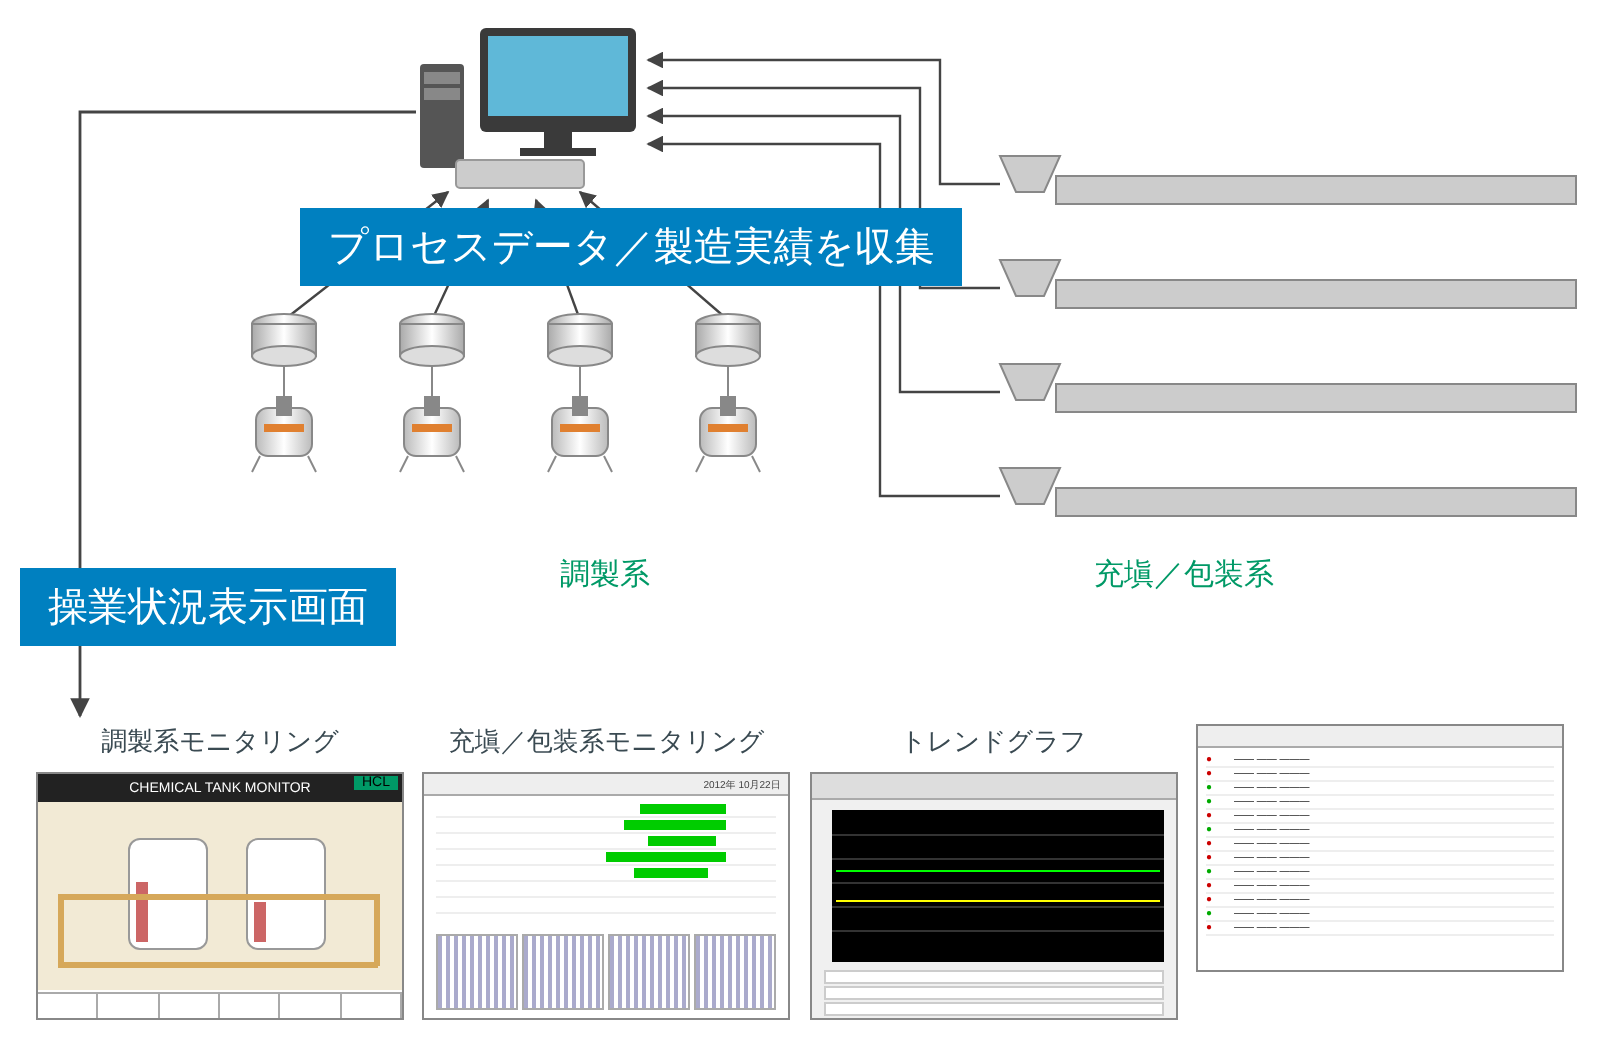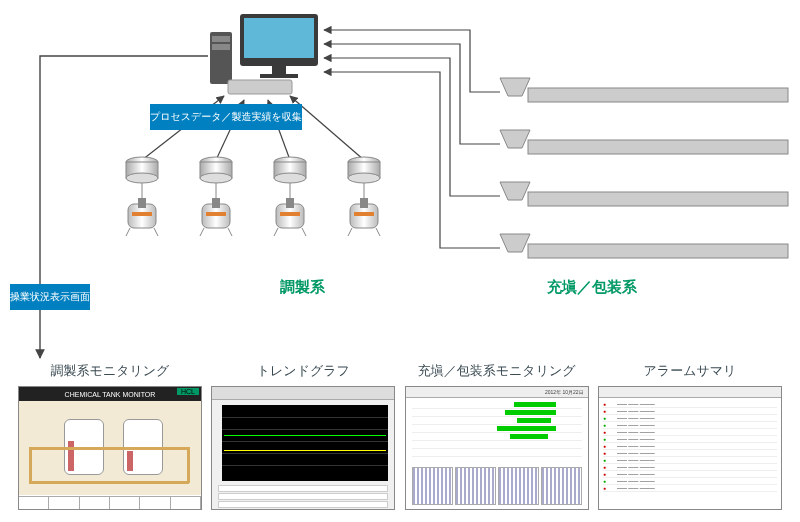--- a/index.html
+++ b/index.html
@@ -1,19 +1,19 @@
 <!DOCTYPE html>
 <html><head>
 <meta charset="utf-8">
 <style>
 html,body{margin:0;padding:0}
 body{width:800px;height:522px;background:#fff;font-family:"Meiryo","Hiragino Kaku Gothic ProN",sans-serif;position:relative;overflow:hidden}
 .canvas{position:absolute;left:0;top:0;width:800px;height:522px}
-.label-box{position:absolute;background:#0080c0;color:#fff;font-size:10px;padding:6px 0;white-space:nowrap}
-.label-green{position:absolute;color:#009966;font-size:15px;font-weight:bold;white-space:nowrap}
+.label-box{position:absolute;background:#0080c0;color:#fff;font-size:20px;padding:6px 14px;white-space:nowrap}
+.label-green{position:absolute;color:#009966;font-size:15px;font-weight:normal;white-space:nowrap}
 .thumbs{position:absolute;left:0;top:362px;width:800px;display:flex;justify-content:space-between;padding:0 18px;box-sizing:border-box}
 .thumb{width:184px}
 .thumb-title{color:#3a4a52;font-size:13px;text-align:center;margin-bottom:6px;white-space:nowrap}
 .thumb-img{width:184px;height:124px;border:1px solid #888;box-sizing:border-box;position:relative;overflow:hidden;background:#eee}
 
 .t1{background:#fff}
 .t1 .bar{position:absolute;left:0;top:0;right:0;height:14px;background:#222;color:#fff;font-size:7px;display:flex;align-items:center;justify-content:center}
 .t1 .hcl{position:absolute;right:2px;top:1px;background:#009966;color:#000;font-size:7px;padding:0 4px}
 .t1 .body{position:absolute;left:0;top:14px;right:0;bottom:14px;background:#f2ead5}
 .t1 .ft{position:absolute;left:0;bottom:0;right:0;height:12px;background:#fff;border-top:1px solid #aaa;display:flex}
@@ -195,20 +195,52 @@
             <div class="lvl" style="height:20px"></div>
           </div>
         <div class="pipe" style="left:10px;top:46px;width:160px;height:3px"></div>
         <div class="pipe" style="left:10px;top:80px;width:160px;height:3px"></div>
         <div class="pipe" style="left:10px;top:46px;width:3px;height:36px"></div>
         <div class="pipe" style="left:168px;top:46px;width:3px;height:36px"></div>
       </div>
       <div class="ft">
           <div></div>
           <div></div>
+          <div></div>
+          <div></div>
+          <div></div>
+          <div></div>
+        </div>
+    </div>
+  </div>
+  <div class="thumb">
+    <div class="thumb-title">充塡／包装系モニタリング</div>
+    <div class="thumb-img t3">
+      <div class="tb"></div>
+        <div class="dt">2012年 10月22日</div>
+      <div class="sched">
+        <div class="row">
+            <div class="gbar" style="left:60%;width:25%"></div>
+          </div>
+        <div class="row">
+            <div class="gbar" style="left:55%;width:30%"></div>
+          </div>
+        <div class="row">
+            <div class="gbar" style="left:62%;width:20%"></div>
+          </div>
+        <div class="row">
+            <div class="gbar" style="left:50%;width:35%"></div>
+          </div>
+        <div class="row">
+            <div class="gbar" style="left:58%;width:22%"></div>
+          </div>
+        <div class="row"></div>
+          <div class="row"></div>
+      </div>
+      <div class="mini">
           <div></div>
           <div></div>
           <div></div>
           <div></div>
         </div>
     </div>
   </div>
   <div class="thumb">
     <div class="thumb-title">トレンドグラフ</div>
     <div class="thumb-img t2">
@@ -223,53 +255,20 @@
           <div class="trace trace2"></div>
       </div>
       <div class="list">
           <div></div>
           <div></div>
           <div></div>
         </div>
     </div>
   </div>
   <div class="thumb">
-    <div class="thumb-title">充塡／包装系モニタリング</div>
-    <div class="thumb-img t3">
-      <div class="tb"></div>
-        <div class="dt">2012年 10月22日</div>
-      <div class="sched">
-        <div class="row">
-            <div class="gbar" style="left:60%;width:25%"></div>
-          </div>
-        <div class="row">
-            <div class="gbar" style="left:55%;width:30%"></div>
-          </div>
-        <div class="row">
-            <div class="gbar" style="left:62%;width:20%"></div>
-          </div>
-        <div class="row">
-            <div class="gbar" style="left:50%;width:35%"></div>
-          </div>
-        <div class="row">
-            <div class="gbar" style="left:58%;width:22%"></div>
-          </div>
-        <div class="row"></div>
-          <div class="row"></div>
-      </div>
-      <div class="mini">
-          <div></div>
-          <div></div>
-          <div></div>
-          <div></div>
-        </div>
-    </div>
-  </div>
-  <div class="thumb">
-    <div class="thumb-title">アラームサマリ</div>
     <div class="thumb-img t4">
       <div class="tb"></div>
       <div class="rows">
         <div>
             <span>●</span>
             <span>—— —— ———</span>
           </div>
         <div>
             <span>●</span>
             <span>—— —— ———</span>

